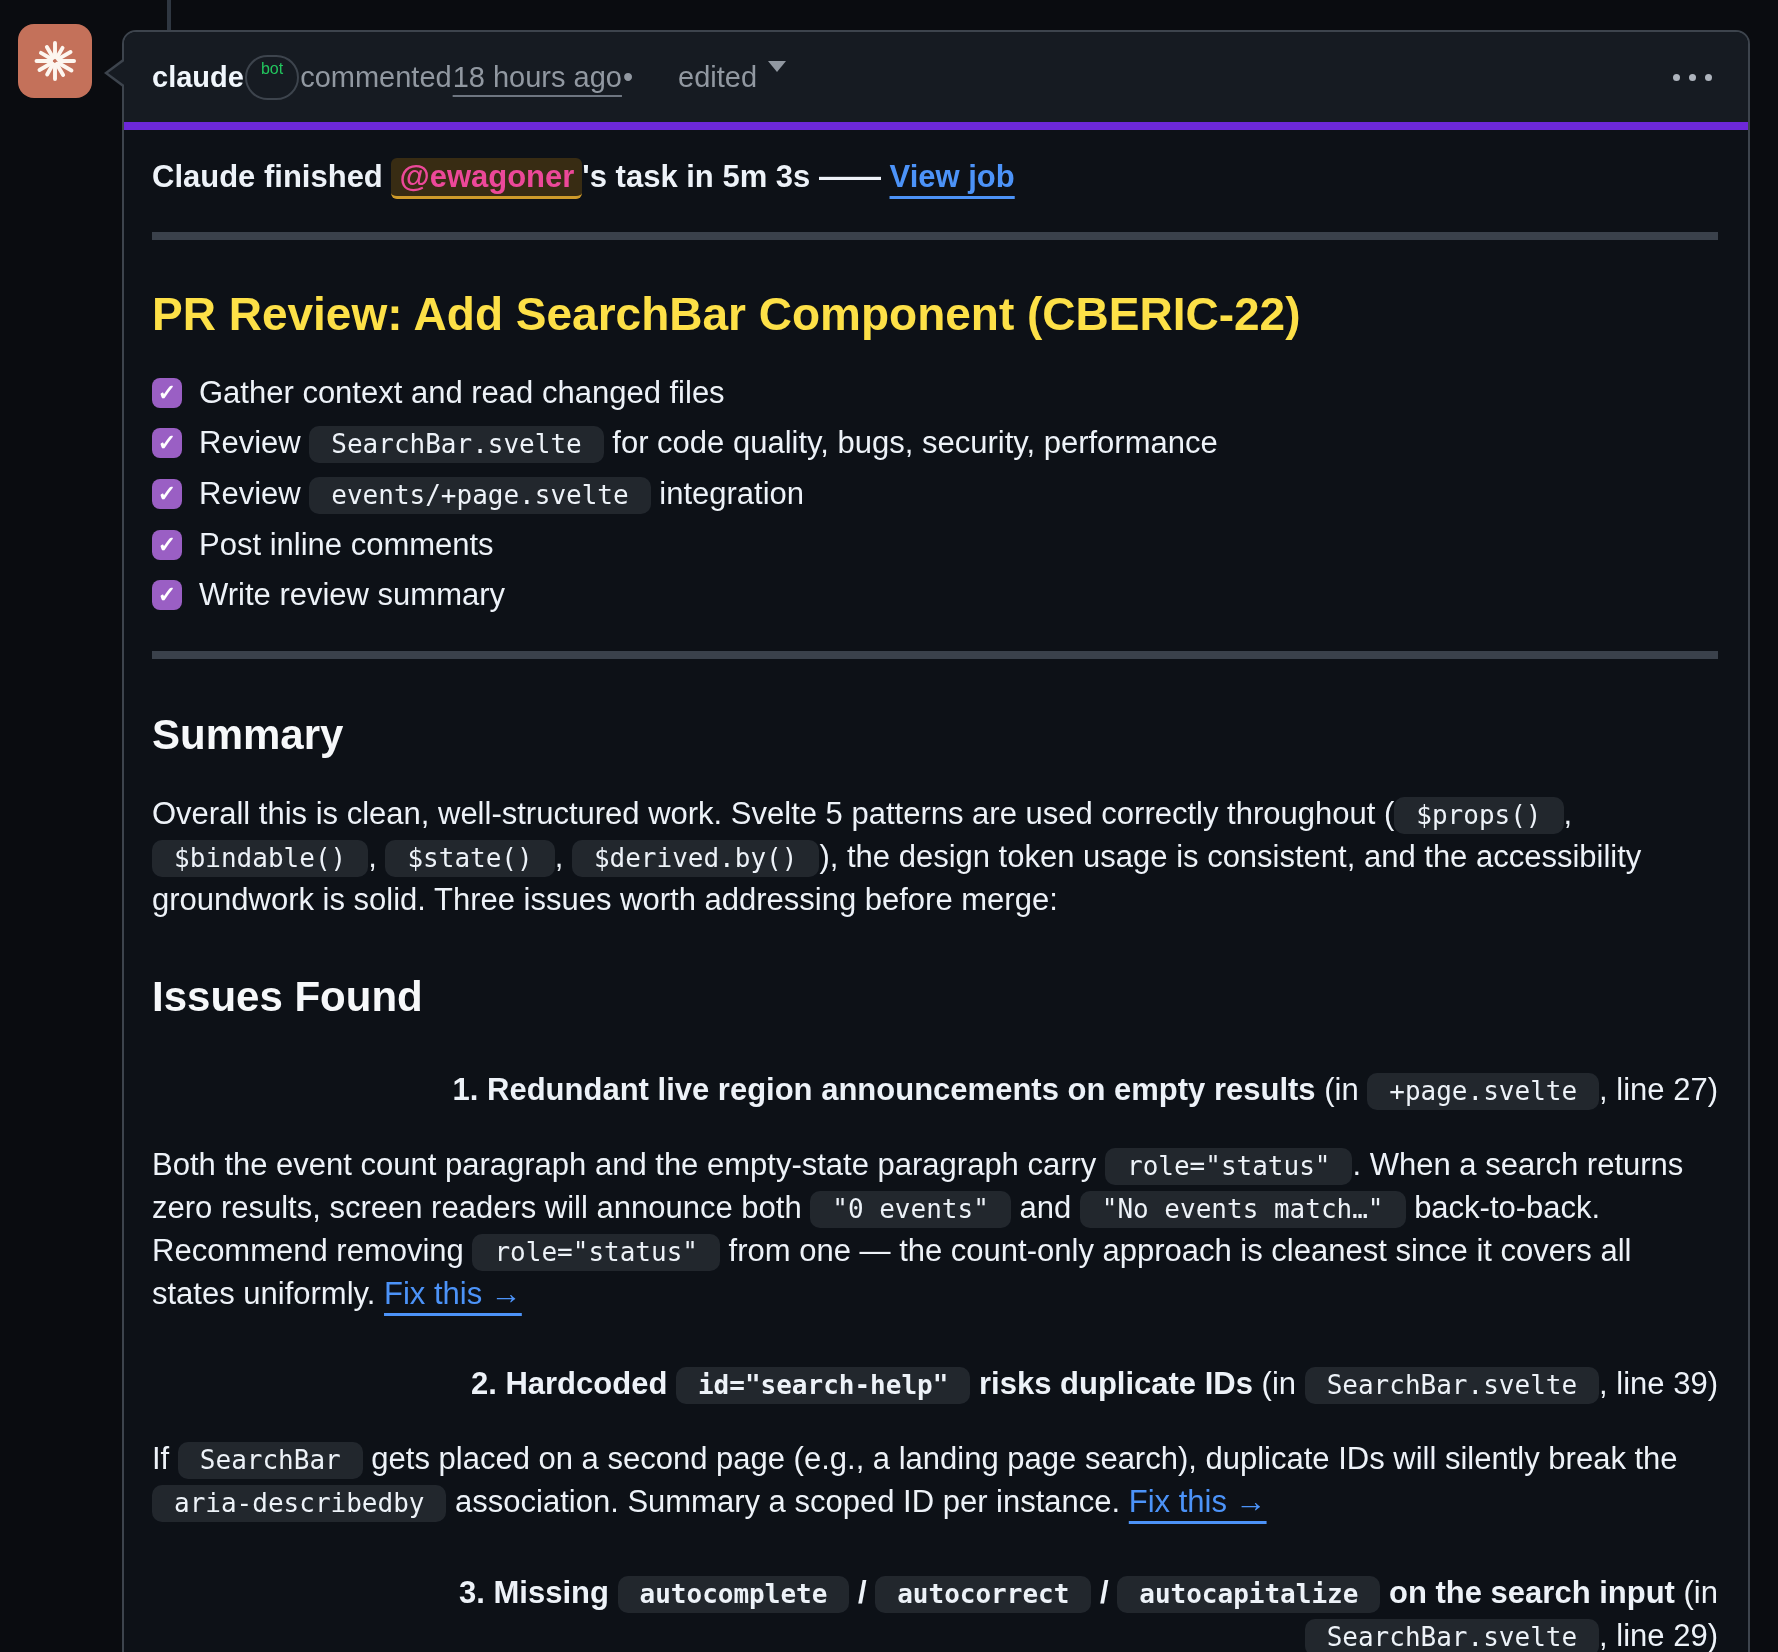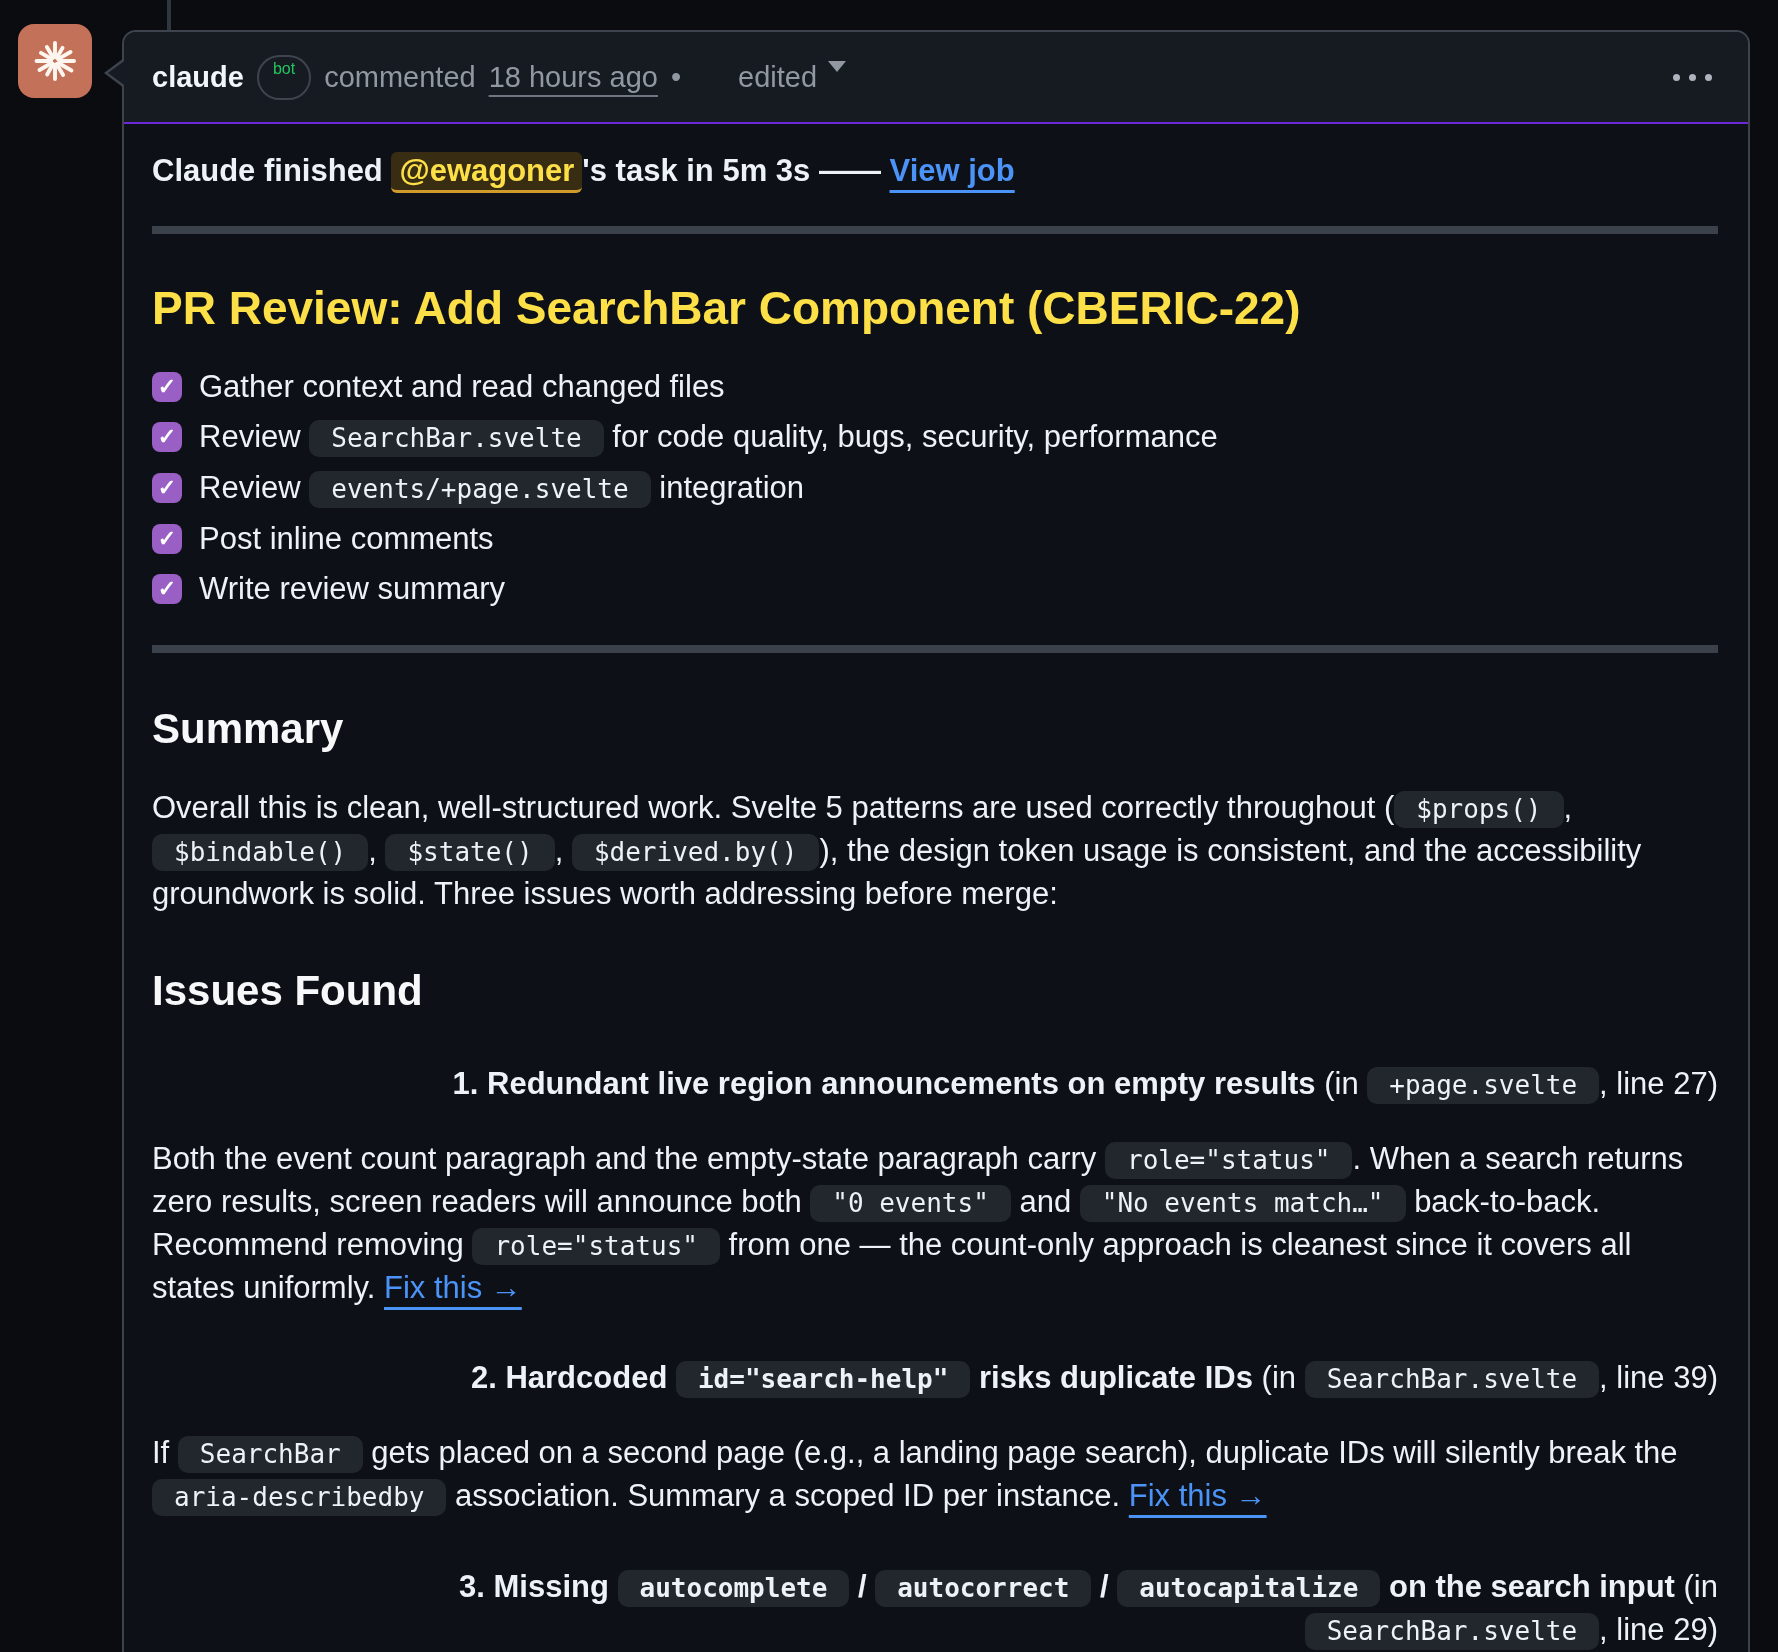--- a/index.html
+++ b/index.html
@@ -14,22 +14,22 @@
     border-radius:16px;background:#c4715a;
     display:flex;align-items:center;justify-content:center;
   }
   .comment{
     position:absolute;left:122px;top:30px;width:1628px;height:1720px;
     box-sizing:border-box;background:#0d1117;
     border:2px solid #3d444d;border-radius:14px;
   }
   .comment-header{
     position:relative;height:90px;background:#161b22;
-    border-bottom:2px solid #6d28d9;border-radius:12px 12px 0 0;
-    display:flex;align-items:center;gap:13px;
+    border-bottom:8px solid #6d28d9;border-radius:12px 12px 0 0;
+    display:flex;align-items:center;gap:1px;
     padding:0 36px 0 28px;
     font-size:29px;color:#9198a1;
   }
   .comment-header::before{
     content:"";position:absolute;left:-20px;top:26px;
     border-style:solid;border-width:15px 20px 15px 0;
     border-color:transparent #3d444d transparent transparent;
   }
   .comment-header::after{
     content:"";position:absolute;left:-16px;top:27px;
@@ -78,21 +78,21 @@
     font-family:"DejaVu Sans Mono",monospace;font-size:26px;
     background:rgba(110,118,129,0.22);
     padding:3px 22px 4px;border-radius:10px;
   }
   .chip.bold{font-weight:700;}
   .inline-link{
     color:#4c93f8;cursor:pointer;text-decoration:underline;
     text-decoration-thickness:3px;text-underline-offset:9px;
   }
   .mention{
-    color:#fde047;font-weight:700;cursor:pointer;
+    color:#ec4899;font-weight:700;cursor:pointer;
     background:rgba(187,128,9,0.25);
     border-radius:6px;padding:1px 8px 2px;
     border-bottom:3px solid #cf9b2a;
   }
 </style>
 </head>
 <body>
 
 <div class="timeline-line"></div>
 

